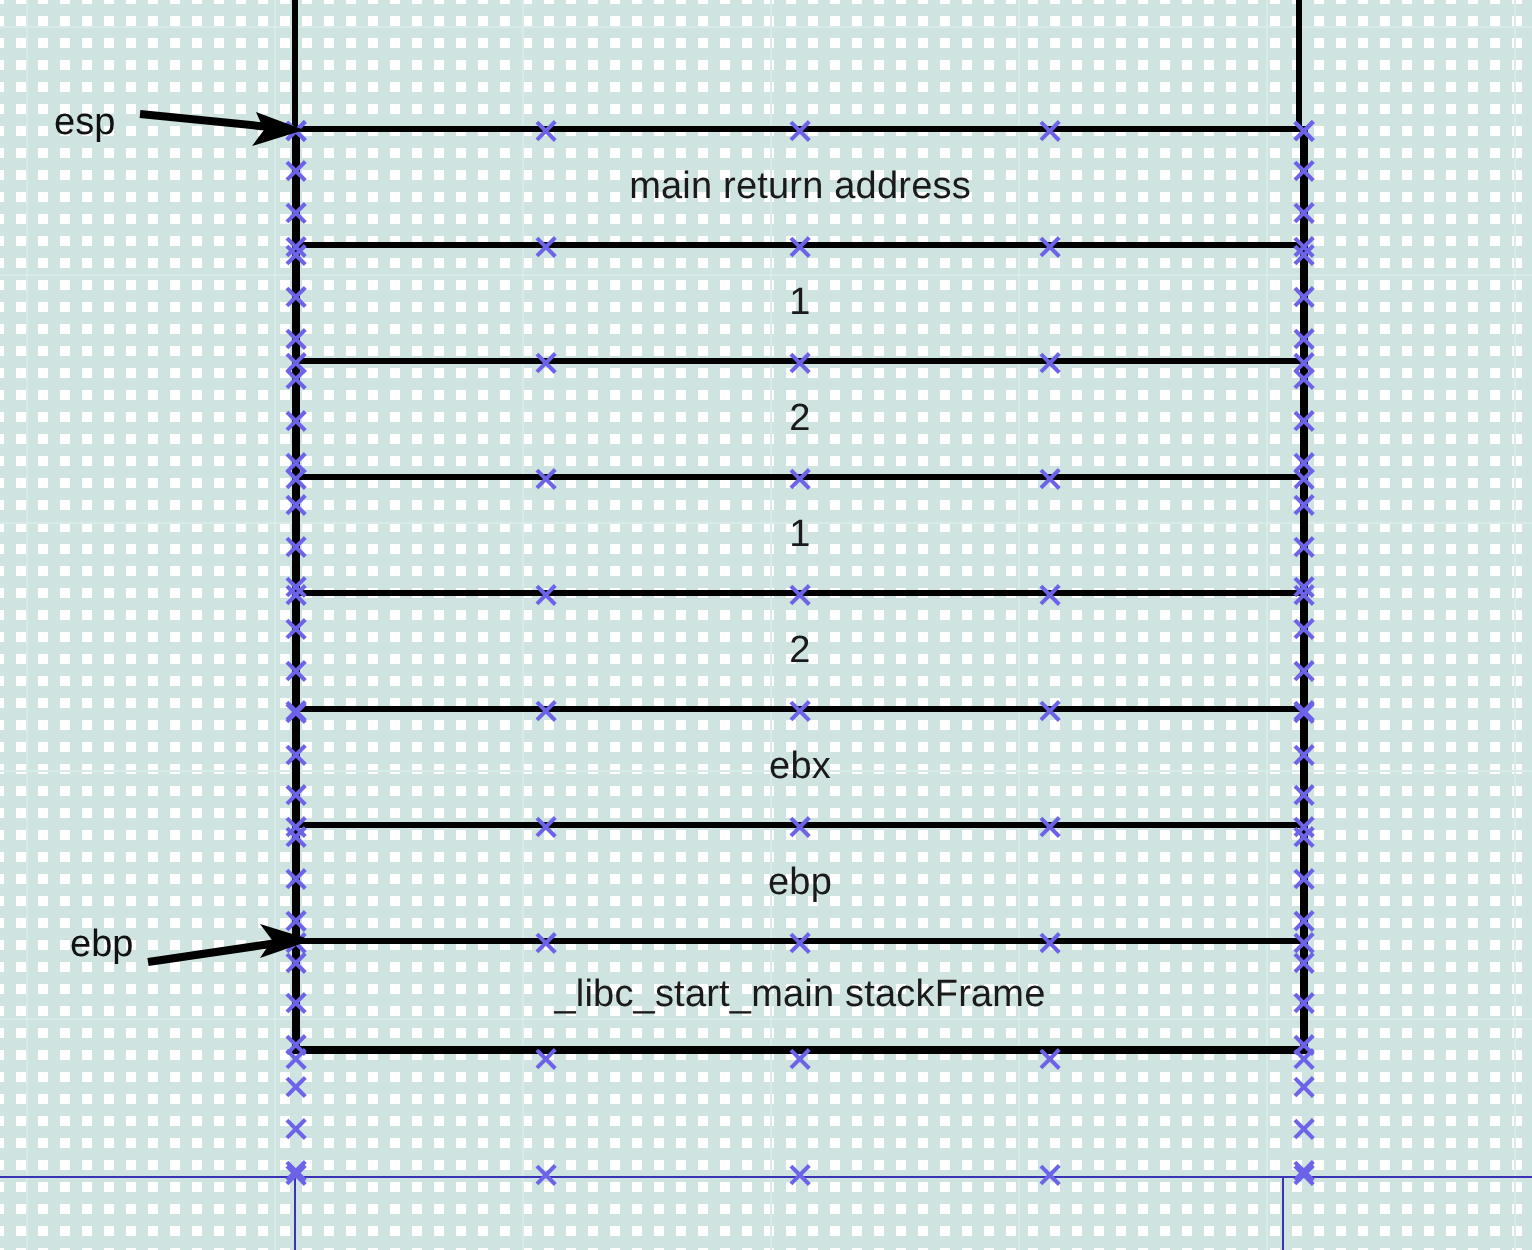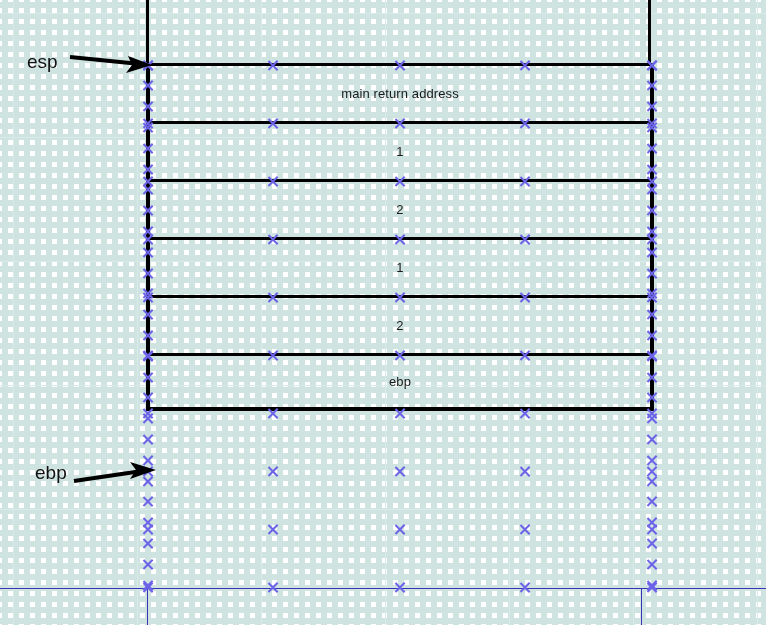--- a/index.html
+++ b/index.html
@@ -96,21 +96,21 @@
     box-sizing: border-box;
     display: flex;
     align-items: center;
     justify-content: center;
   }
   .row:last-child {
     border-bottom: 4px solid #000000;
   }
   .cell-label {
     font-family: "Liberation Sans", sans-serif;
-    font-size: 13px;
+    font-size: 19px;
     color: #1a1a1a;
     letter-spacing: 0.1px;
     white-space: nowrap;
     line-height: 1;
     text-align: center;
   }
 
   
   .xmark {
     position: absolute;
@@ -173,21 +173,27 @@
       <div class="row">
         <span class="cell-label">2</span>
       </div>
       <div class="row">
         <span class="cell-label">1</span>
       </div>
       <div class="row">
         <span class="cell-label">2</span>
       </div>
       <div class="row">
+        <span class="cell-label">ebx</span>
+      </div>
+      <div class="row">
         <span class="cell-label">ebp</span>
+      </div>
+      <div class="row">
+        <span class="cell-label">_libc_start_main stackFrame</span>
       </div>
     </div>
 
   <div class="grid-layer" id="handles">
       <div class="xmark" style="left: 148px; top: 65px;"></div>
       <div class="xmark" style="left: 273px; top: 65px;"></div>
       <div class="xmark" style="left: 400px; top: 65px;"></div>
       <div class="xmark" style="left: 525px; top: 65px;"></div>
       <div class="xmark" style="left: 652px; top: 65px;"></div>
       <div class="xmark" style="left: 148px; top: 123px;"></div>

